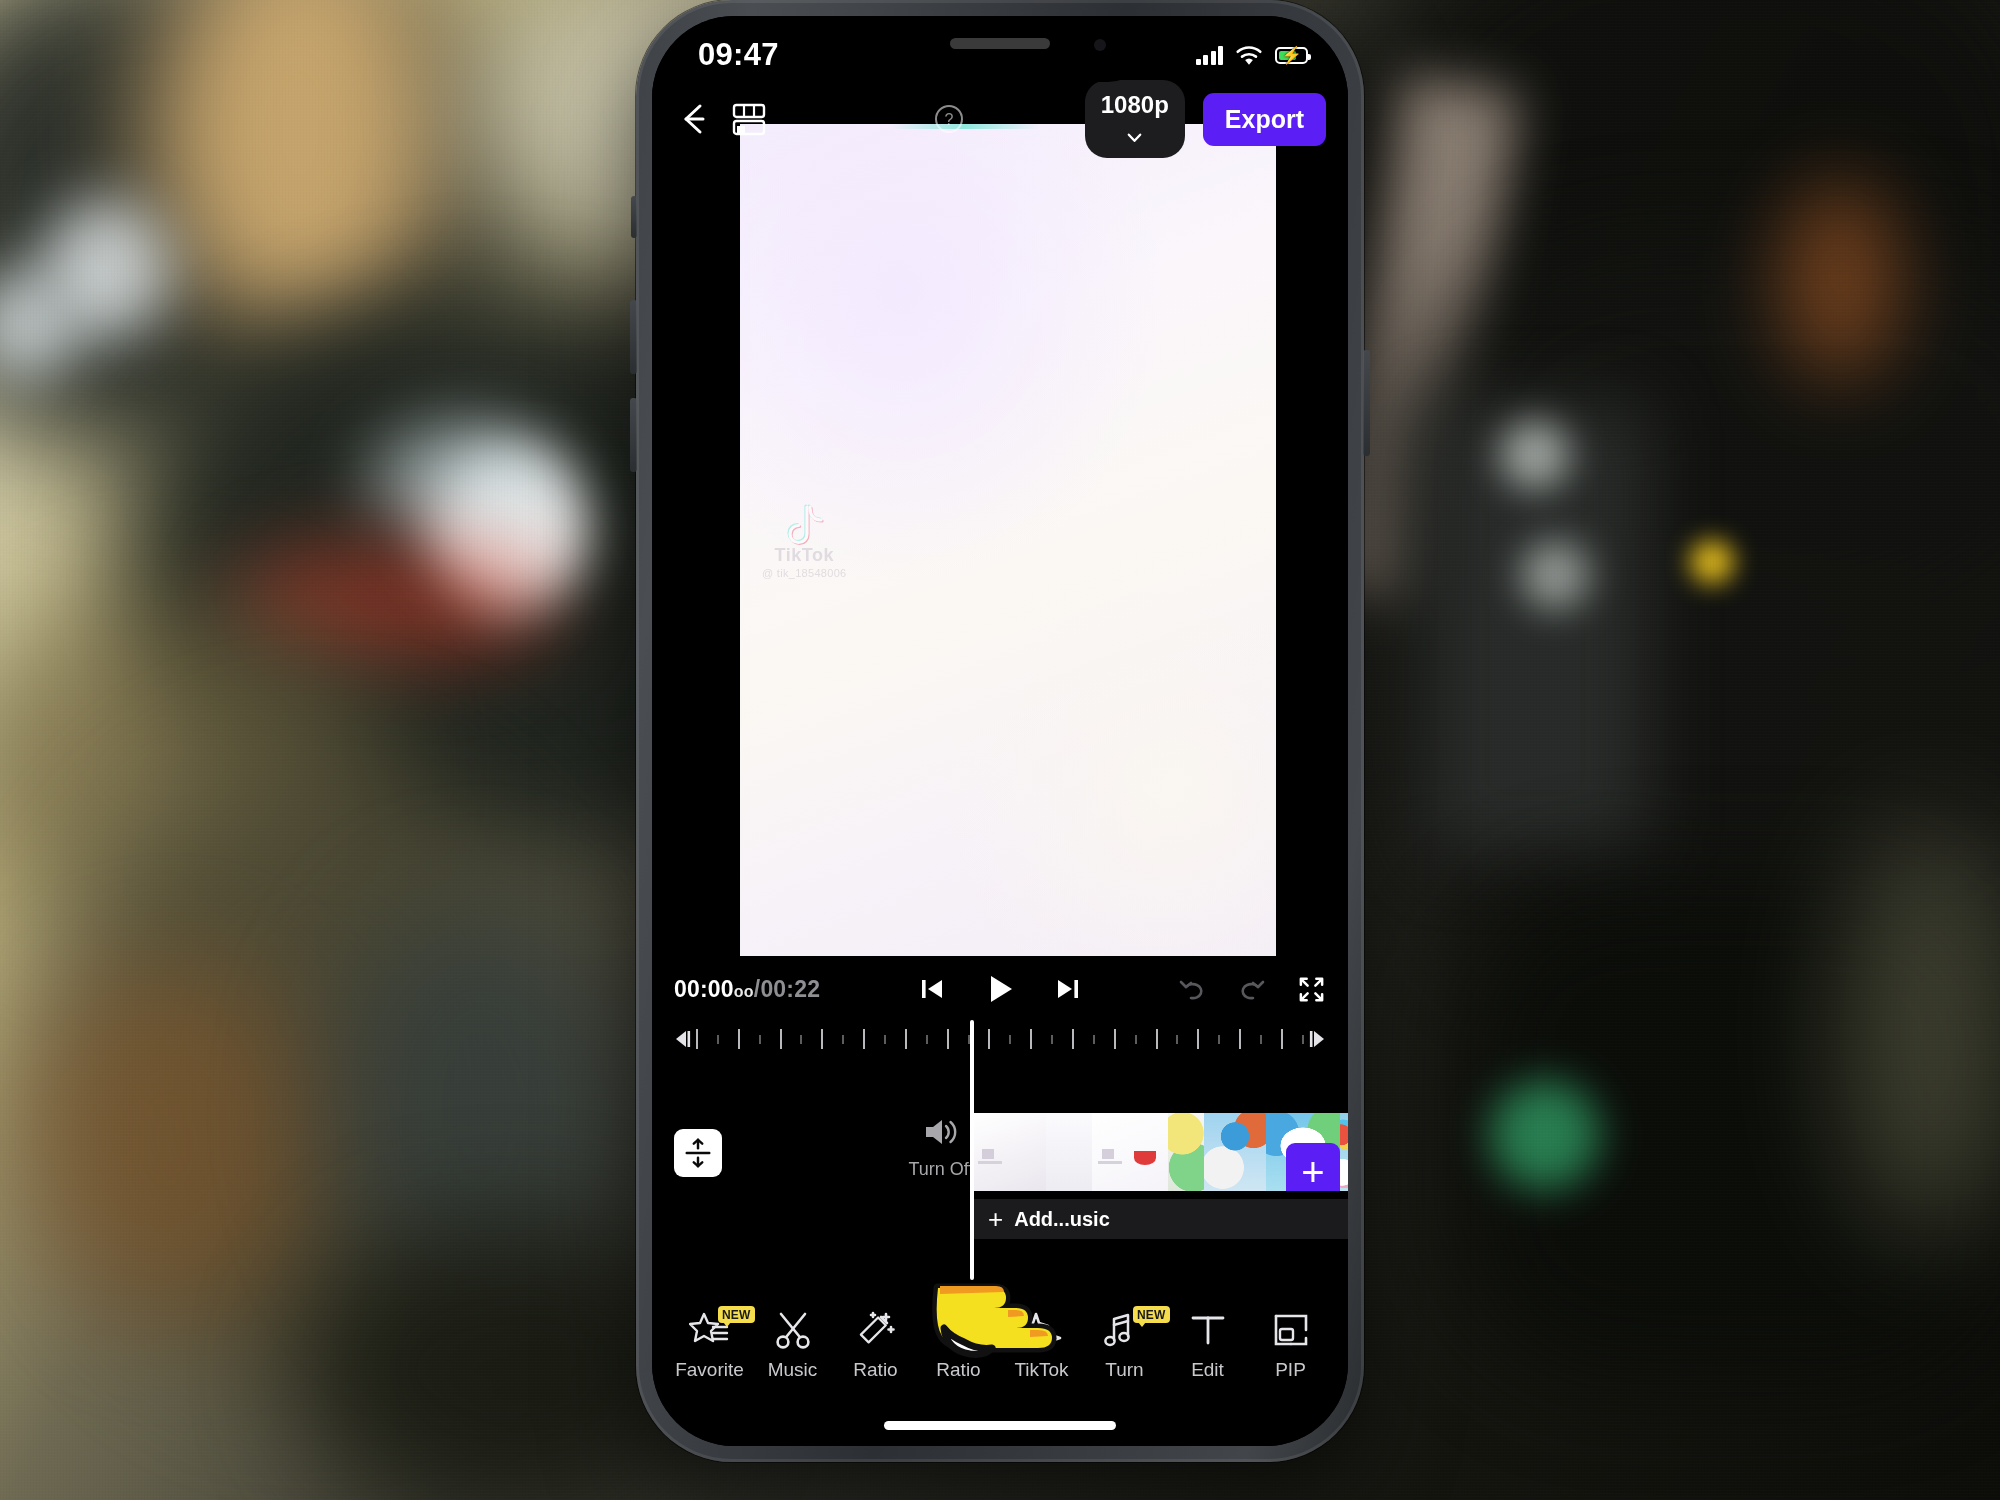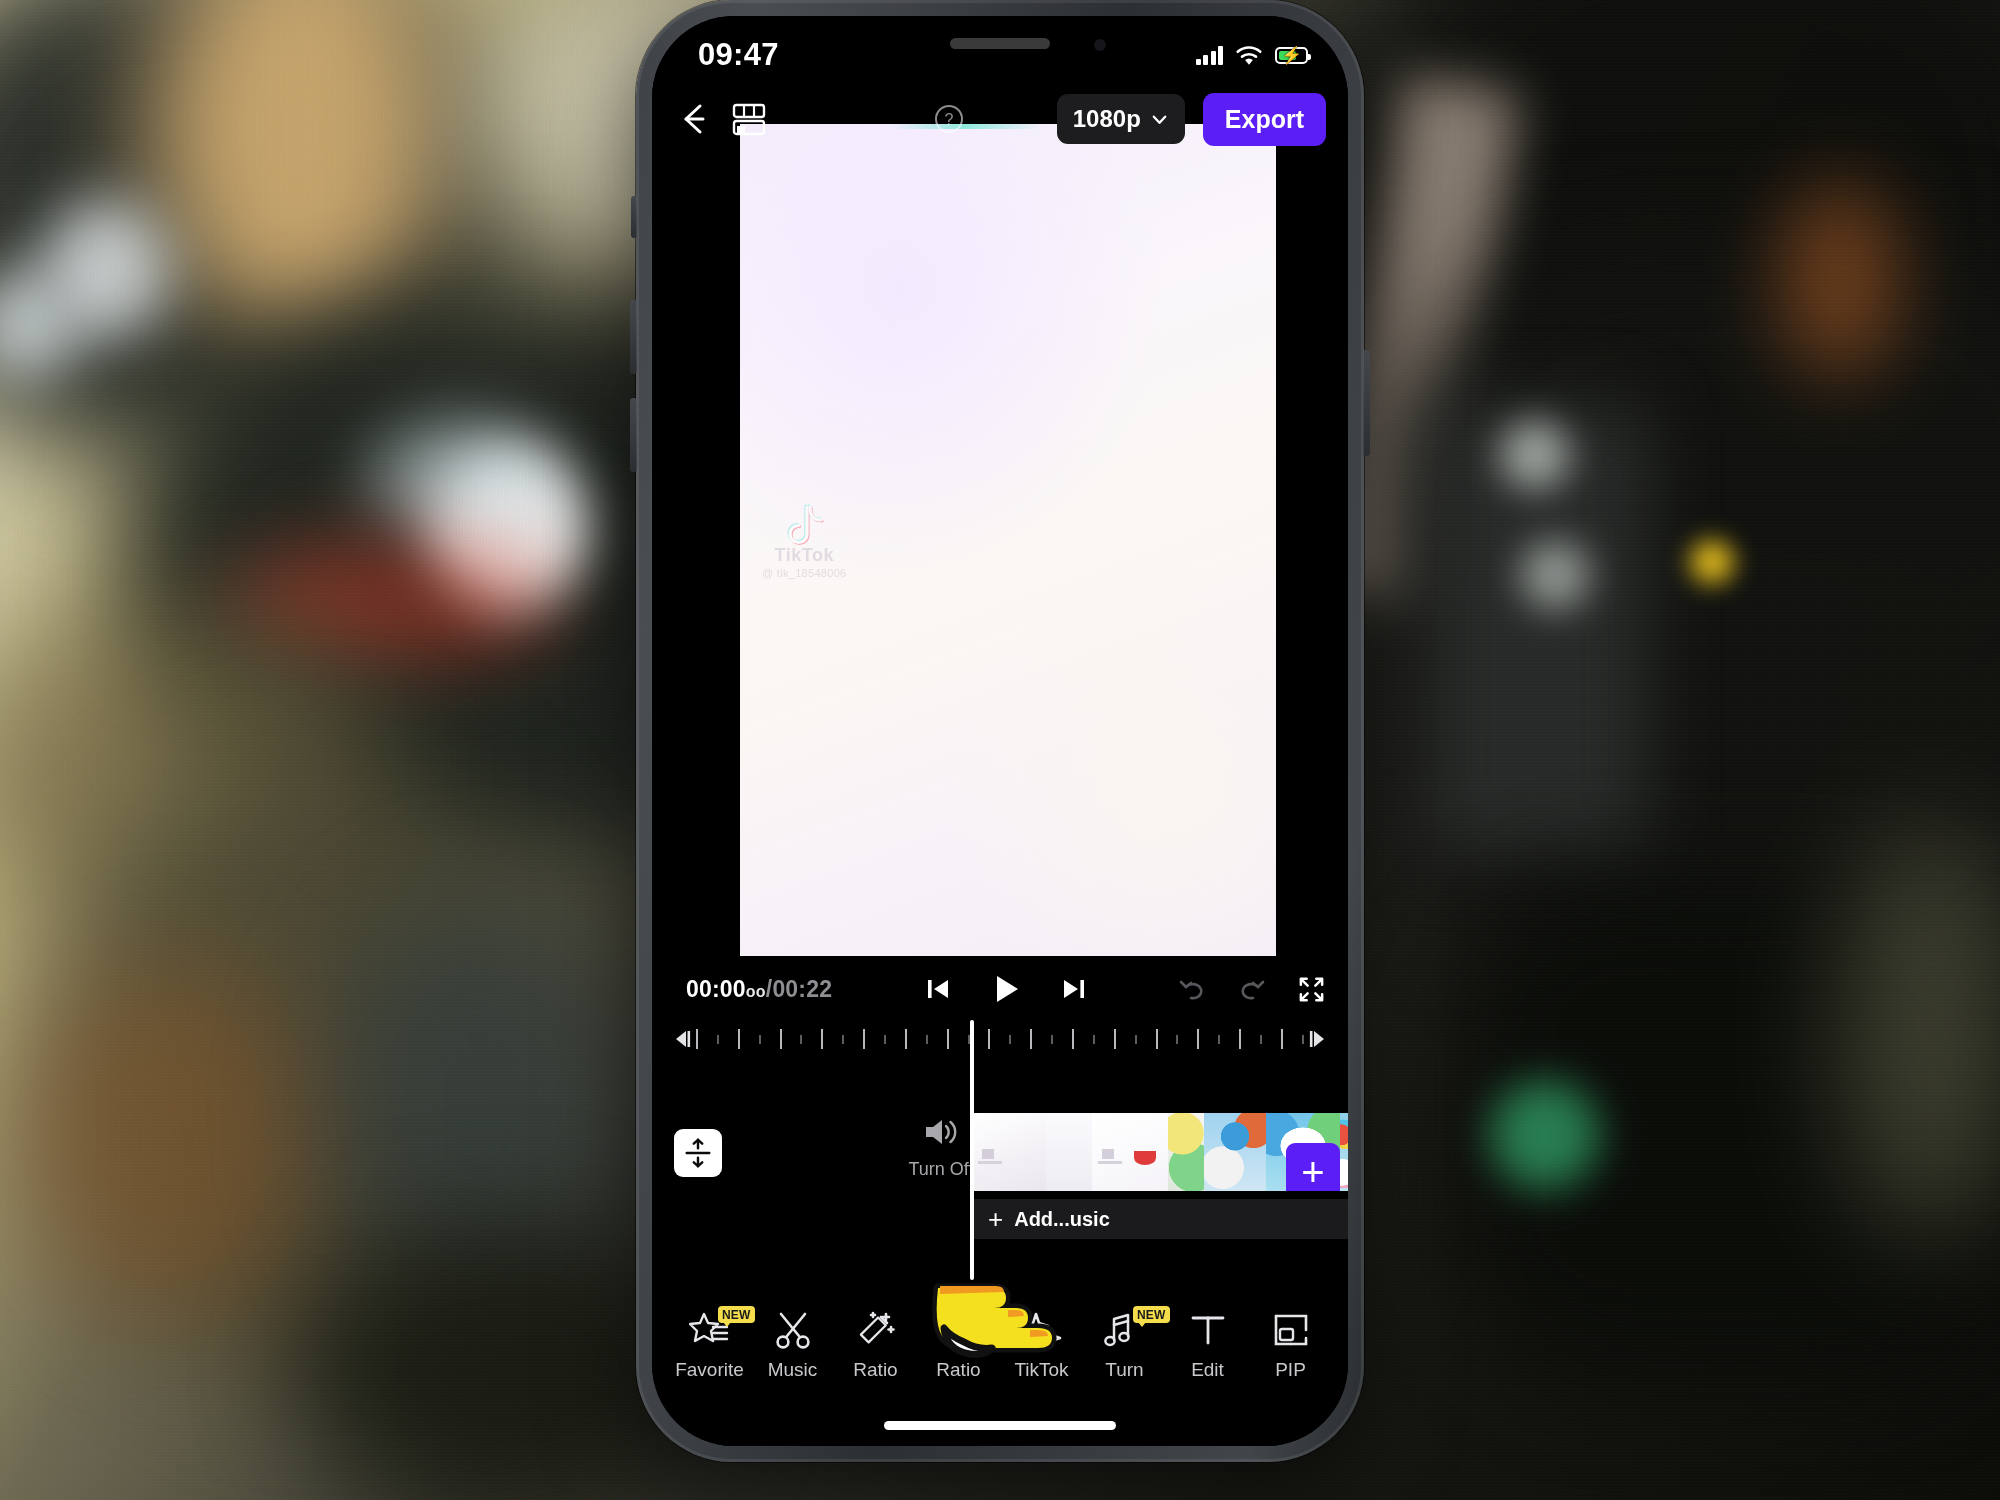--- a/index.html
+++ b/index.html
@@ -140,23 +140,23 @@
     z-index: 30;
   }
   .icon-btn { display:flex; align-items:center; justify-content:center; cursor:pointer; }
   #back-arrow { width:40px; height:40px; }
   #template-icon { width:34px; height:34px; }
   #help-icon { width:30px;height:30px; opacity:.55; margin-left: 150px;}
   #topbar .spacer { flex:1; }
   #res-btn {
     display:flex; align-items:center; gap:9px;
     background:#1d1d1f; color:#fff;
-    border-radius: 11px;
+    border-radius: 22px;
     padding: 11px 16px;
-    font-size: 24px; font-weight: bold;
+    font-size: 24px; font-weight: bold; flex-direction: column;
   }
   #export-btn {
     background:#5b1ef5; color:#fff;
     border-radius: 11px;
     padding: 12px 22px;
     font-size: 25px; font-weight: bold;
   }
 
   
   #preview {
@@ -177,21 +177,21 @@
     position:absolute; left: 22px; top: 378px;
     opacity: .42; text-align:center;
     color:#9a93a0;
   }
   #watermark .tt-logo { width:44px;height:46px;margin:0 auto; }
   #watermark .tt-name { font-size:18px; font-weight:bold; letter-spacing:.5px; margin-top:-3px; color:#bdb6c2;}
   #watermark .tt-user { font-size:11px; letter-spacing:.3px; color:#bdb6c2; margin-top:1px;}
 
   
   #playbar {
-    position:absolute; left:12px; right:0; top:945px;
+    position:absolute; left:0; right:0; top:945px;
     height:56px;
     display:flex; align-items:center;
     padding: 0 22px;
     color:#fff;
   }
   #timecode { font-size:23px; font-weight:bold; letter-spacing:.2px; }
   #timecode .frames { font-size:16px; color:#e8e8e8; font-weight:bold;}
   #timecode .total { color:#8e8e93; font-weight:bold;}
   #playbar .transport {
     position:absolute; left:50%; transform:translateX(-50%);

